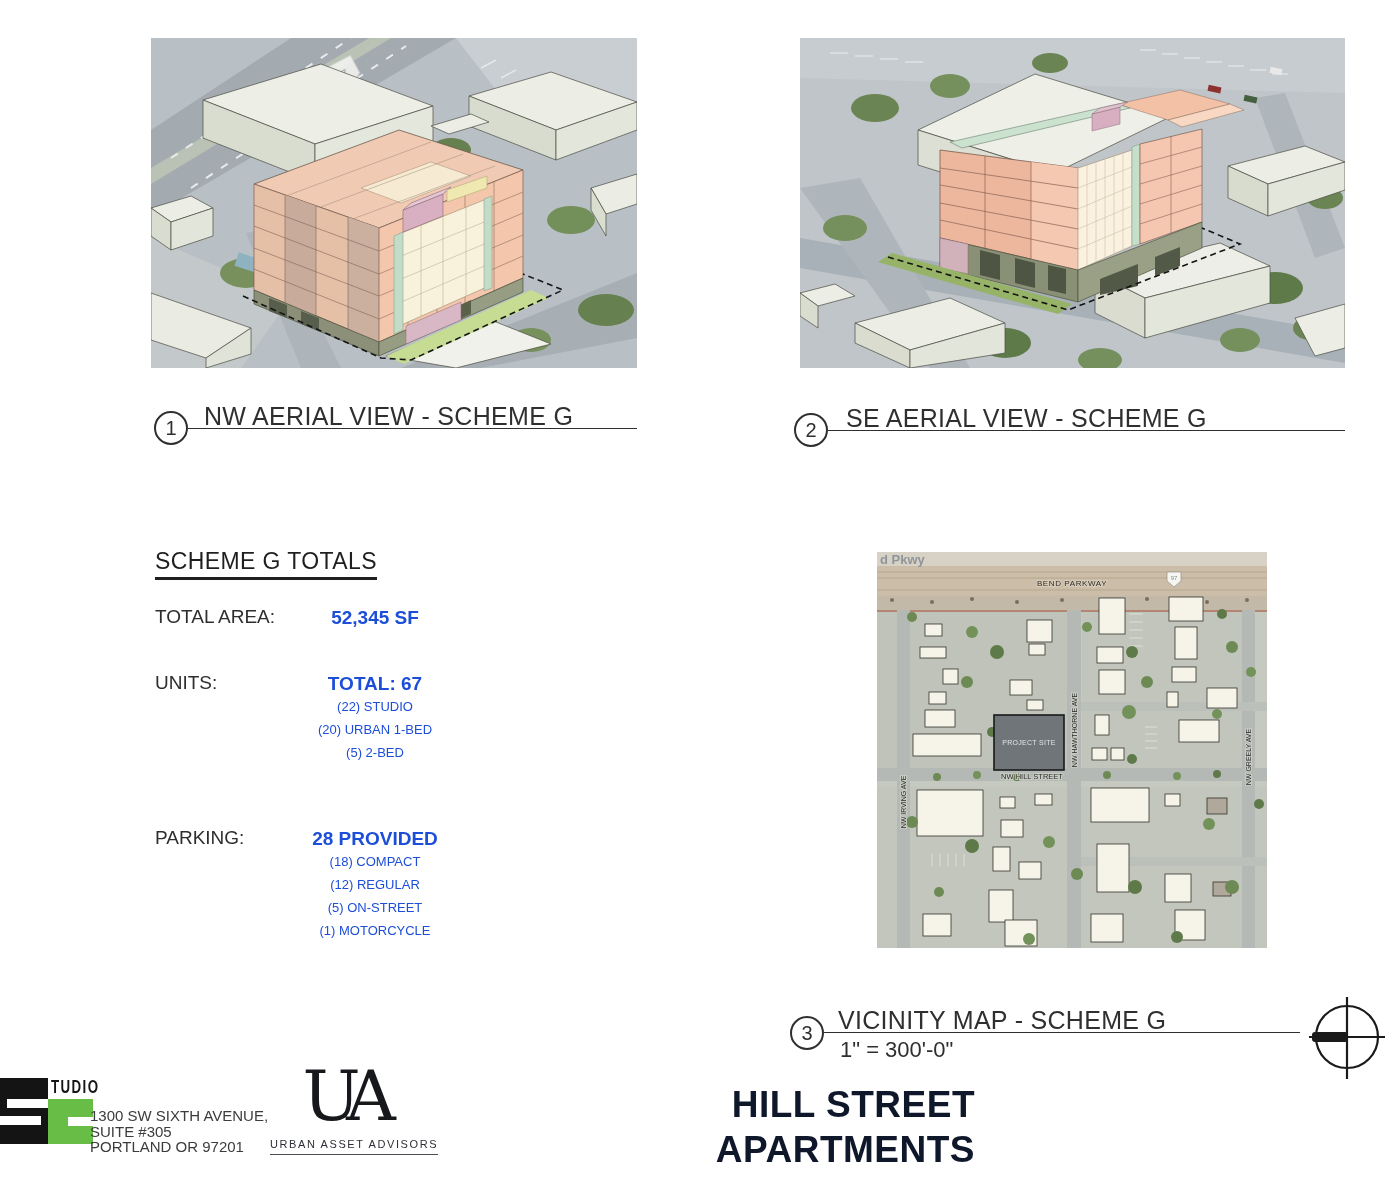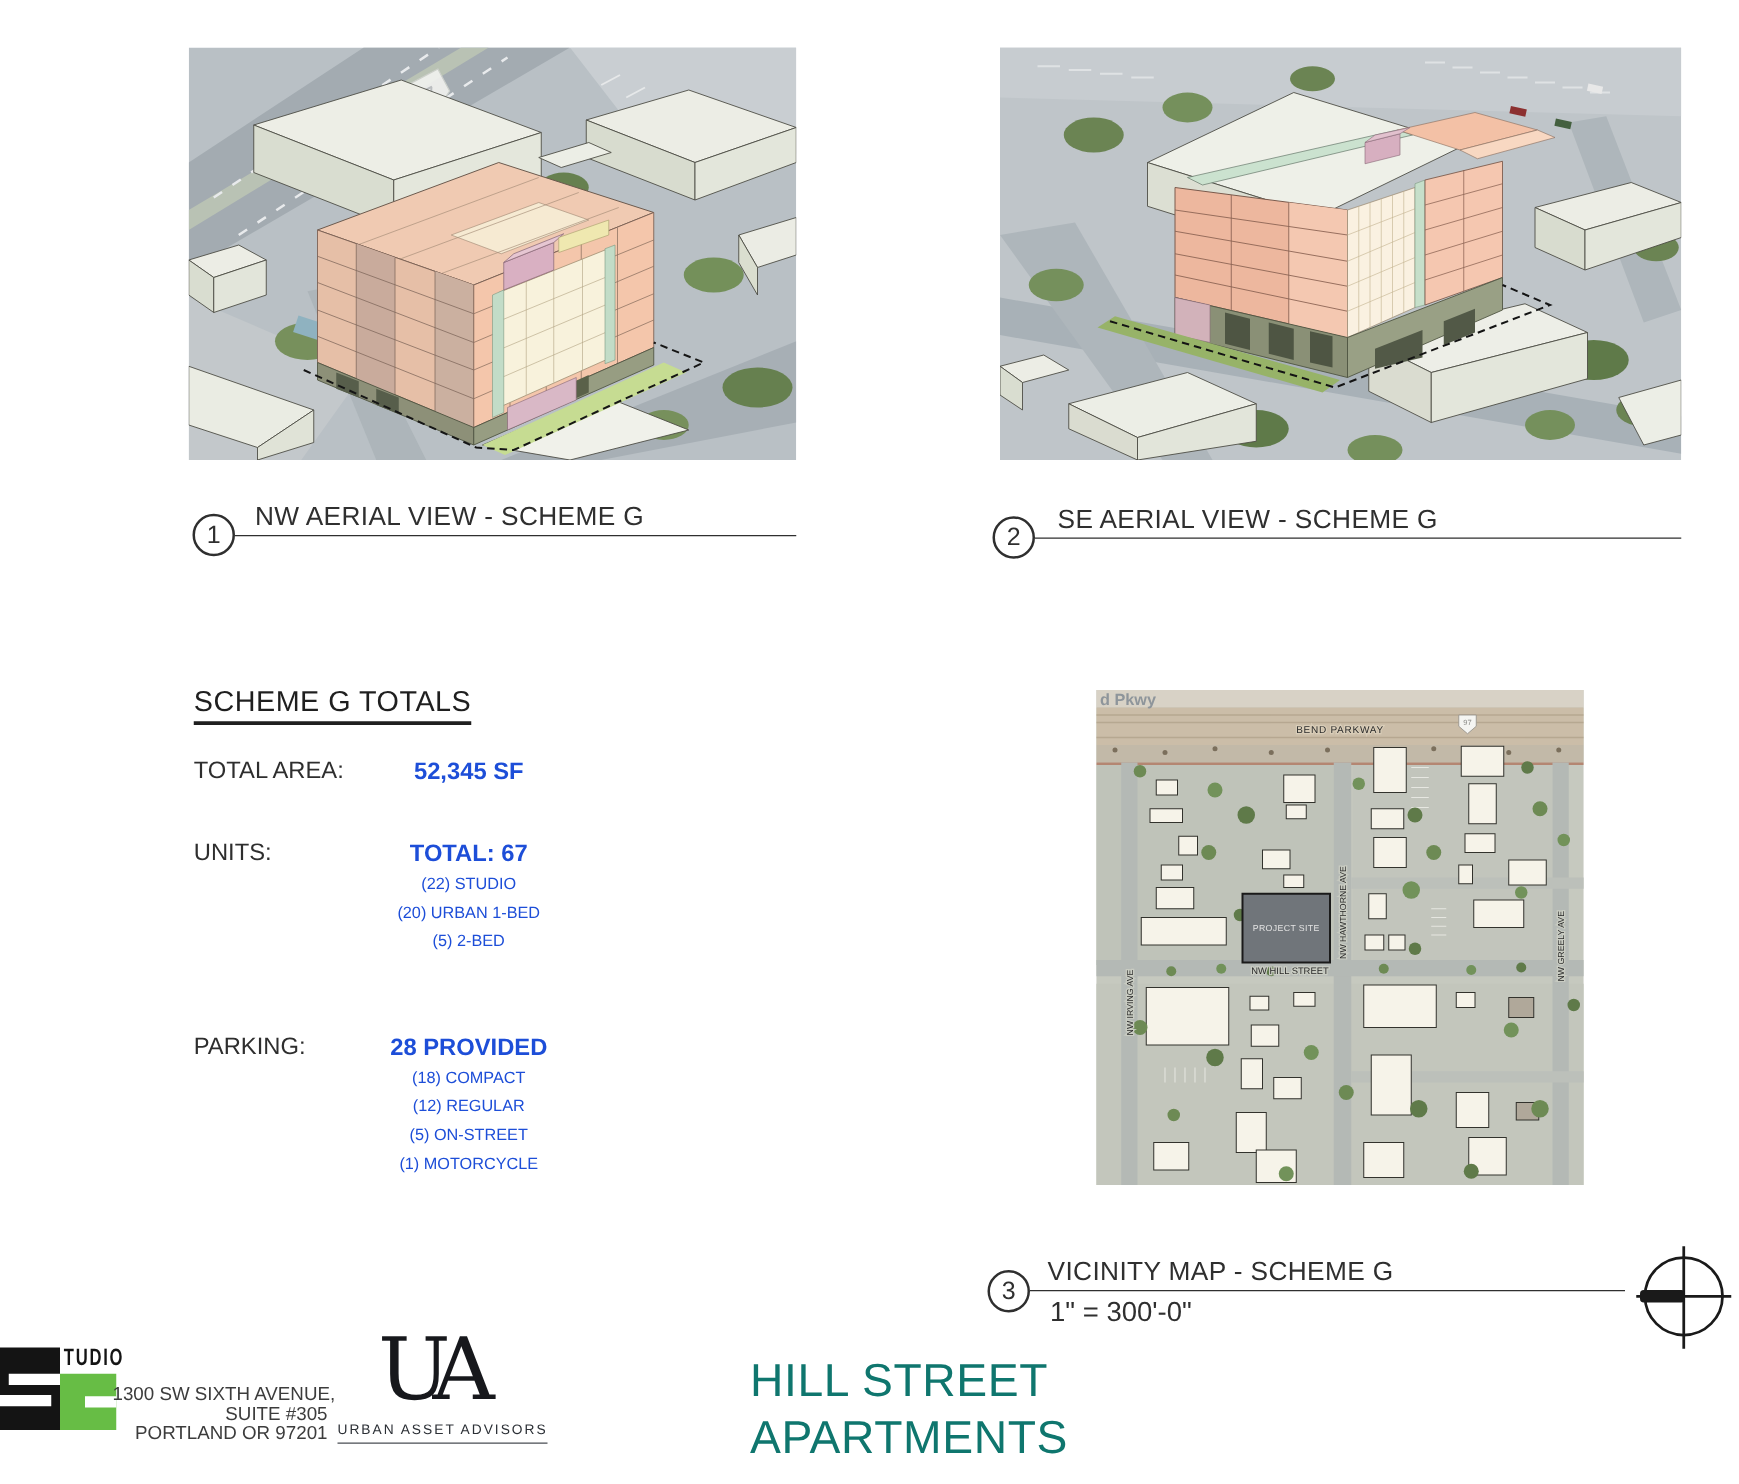--- a/index.html
+++ b/index.html
@@ -4,45 +4,45 @@
 <style>
   html,body{margin:0;padding:0;background:#fff}
   .sheet{position:relative;width:1391px;height:1187px;background:#ffffff;
          font-family:"Liberation Sans",sans-serif;color:#2e2e2e;overflow:hidden}
   .abs{position:absolute}
   svg text{font-family:"Liberation Sans",sans-serif}
   
   .num-circle{width:34px;height:34px;border:2px solid #2f2f2f;border-radius:50%;
               display:flex;align-items:center;justify-content:center;
               font-size:20px;color:#2f2f2f;background:#fff;box-sizing:border-box}
-  .fig-title{font-size:21px;letter-spacing:.3px;color:#2f2f2f;white-space:nowrap}
+  .fig-title{font-size:25px;letter-spacing:.3px;color:#2f2f2f;white-space:nowrap}
   .rule{border-top:1.6px solid #2f2f2f;height:0}
   .scale-text{font-size:22px;color:#2f2f2f;white-space:nowrap}
   
   .totals-heading{font-size:23px;font-weight:normal;letter-spacing:.4px;color:#1f1f1f;
                   border-bottom:3px solid #1f1f1f;padding-bottom:2px;display:inline-block}
   .row-label{font-size:19px;color:#2e2e2e}
   .val-stack{text-align:center;line-height:23px;color:#1d4ed8}
   .val-primary{font-size:19px;font-weight:bold}
   .val-line{font-size:13px}
   
   .logo-black{width:48px;height:66px;background:#141414}
   .logo-black .slot{position:absolute;background:#fff}
   .logo-tudio{font-size:19px;font-weight:bold;color:#141414;letter-spacing:2px;
               transform:scaleX(.70);transform-origin:left top;white-space:nowrap}
   .logo-green{width:45px;height:45px;background:#67bd45}
   .logo-green .slot{position:absolute;background:#fff}
-  .addr{font-size:15px;line-height:15.5px;text-align:right;color:#3c3c3c;white-space:nowrap}
+  .addr{font-size:15px;line-height:15.5px;text-align:left;color:#3c3c3c;white-space:nowrap}
   .ua-wrap{text-align:center}
   .ua-mono{font-family:"DejaVu Serif",serif;font-size:69px;line-height:56px;
            letter-spacing:-0.18em;color:#17181c;display:inline-block;padding-right:10px}
   .ua-name{font-size:11px;letter-spacing:1.6px;color:#2c3036;border-bottom:1.5px solid #4a4e54;
            padding-bottom:4px;white-space:nowrap;display:inline-block;margin-top:14px}
-  .title-block{font-size:37px;font-weight:normal;line-height:45px;letter-spacing:.5px;
-               color:#0f766e;text-align:left}
+  .title-block{font-size:37px;font-weight:bold;line-height:45px;letter-spacing:.5px;
+               color:#0f172a;text-align:right}
 </style>
 </head>
 <body>
 
 <div class="sheet">
 
   <svg class="abs" style="left:151px;top:38px" width="486" height="330" viewBox="0 0 486 330">
     <g>
       <rect x="0" y="0" width="486" height="330" fill="#b9c0c5"></rect>
       <polygon points="0,92 140,0 305,0 0,178" fill="#a3abb1"></polygon>

